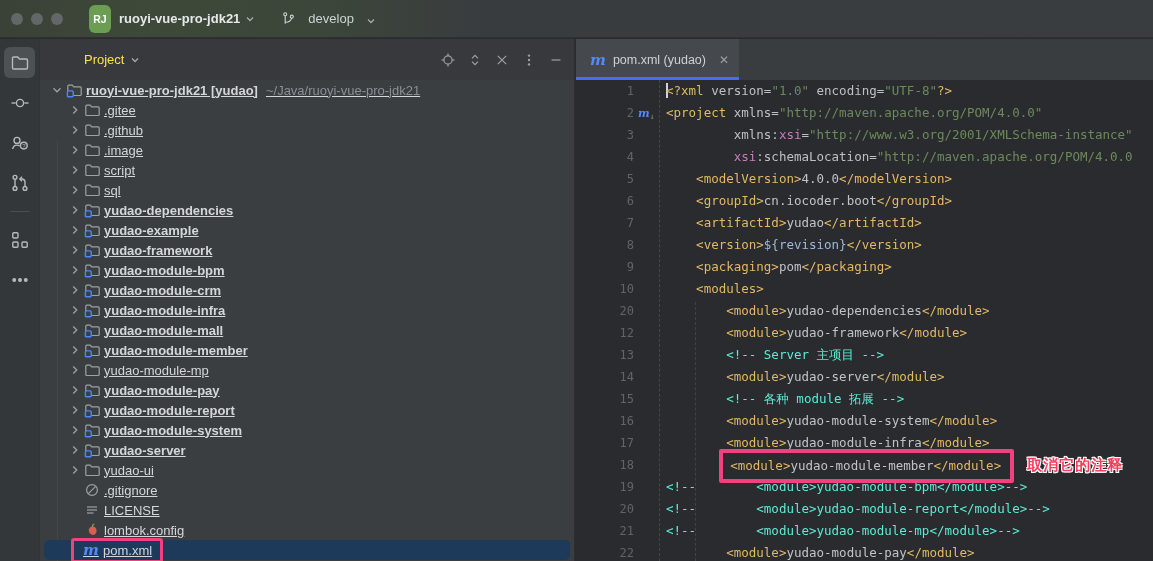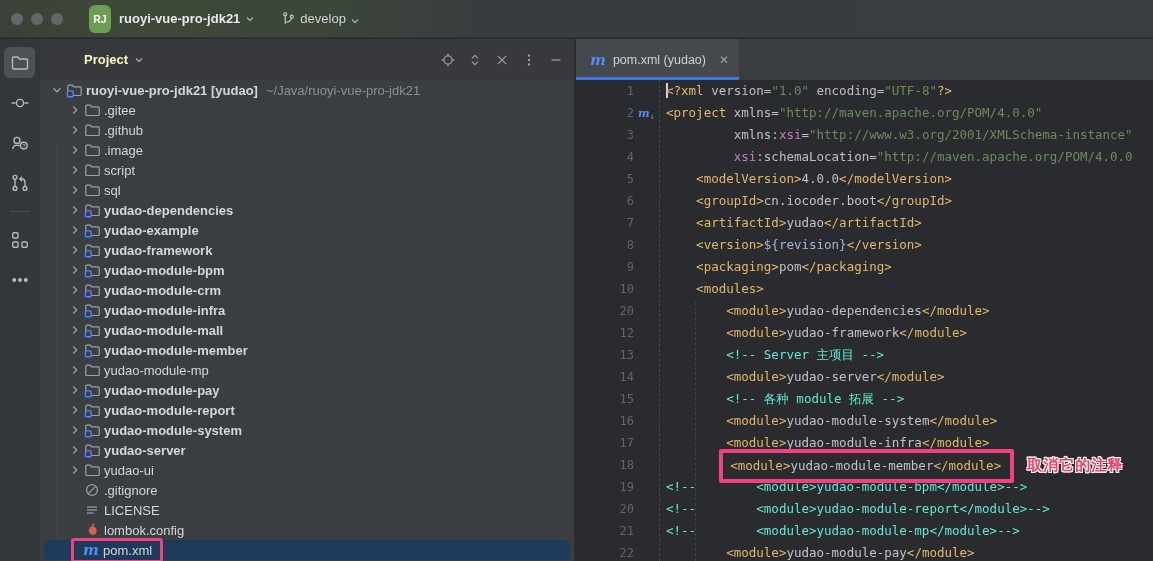--- a/index.html
+++ b/index.html
@@ -11,41 +11,41 @@
   .titlebar { position:absolute; left:0; top:0; width:1153px; height:38px;
     background:linear-gradient(90deg,#3a4137 0%,#3e4939 12%,#3c4639 28%,#393c3f 42%,#3a3d40 100%);
     border-bottom:1px solid #2e3032; display:flex; align-items:center; }
   .lights { display:flex; gap:8px; margin-left:11px; }
   .light { width:12px; height:12px; border-radius:50%; background:#63676a; }
   .proj-badge { width:22px; height:28px; border-radius:6px; background:#6b9e52; color:#fff;
     font-size:10.5px; font-weight:bold; display:flex; align-items:center; justify-content:center;
     margin-left:26px; }
   .proj-name { color:#e6e8ea; font-size:13px; font-weight:600; margin-left:8px; }
   .tb-chev { margin-left:5px; display:flex; }
-  .branch { display:flex; align-items:flex-end; margin-left:26px; color:#ced2d6; font-size:13px; gap:4px; }
+  .branch { display:flex; align-items:flex-end; margin-left:26px; color:#ced2d6; font-size:13px; gap:12px; }
 
   
   .strip { position:absolute; left:0; top:39px; width:40px; height:522px; background:#343739;
     border-right:1px solid #303234; display:flex; flex-direction:column; align-items:center; padding-top:8px; }
   .act-btn { width:31px; height:31px; border-radius:6px; display:flex; align-items:center;
     justify-content:center; margin-bottom:9px; }
   .act-btn.active { background:#4d5154; }
   .act-divider { width:20px; height:1px; background:#4a4d50; margin:4px 0 12px 0; }
 
   
   .panel { position:absolute; left:40px; top:39px; width:535px; height:522px; background:#3b3e41;
     border-right:1px solid #2c2e30; }
   .panel-header { height:41px; background:#37393c; display:flex; align-items:center; padding:0 6px 0 12px; }
-  .panel-title { color:#fef9c3; font-size:13px; font-weight:700;padding-left:32px; }
+  .panel-title { color:#fde047; font-size:13px; font-weight:400;padding-left:32px; }
   .panel-sp { flex:1; }
   .ph-btn { width:24px; height:24px; display:flex; align-items:center; justify-content:center; border-radius:4px; }
   .tree { position:absolute; left:0; top:41px; width:534px; height:481px; }
   .tree-guide { position:absolute; left:17px; top:61px; bottom:0; width:0; border-left:1px solid #45484b; }
   .tree-row { position:relative; display:flex; align-items:center; height:20px; padding-left:26px;
-    font-size:13px; color:#d3d6da; white-space:nowrap; }
+    font-size:13px; color:#d3d6da; white-space:nowrap;text-decoration:underline; }
   .tree-row.root { padding-left:8px; }
   .tree-row.selected { background:#1e3a5a; border-radius:5px; margin:0 4px; padding-left:22px; }
   .chev { width:18px; height:16px; flex:none; display:flex; align-items:center; justify-content:center; }
   .chev svg.exp { transform:rotate(90deg); }
   .ticon { width:18px; height:16px; flex:none; display:flex; align-items:center; }
   .tlabel { margin-left:2px; }
   .tlabel.b, .root-name { font-weight:700; }
   .root-path { color:#8a8f95; margin-left:8px; }
   .mvn { font-family:"DejaVu Serif", serif; font-style:italic; font-weight:bold;
     color:#548af7; font-size:15px; line-height:14px; }

